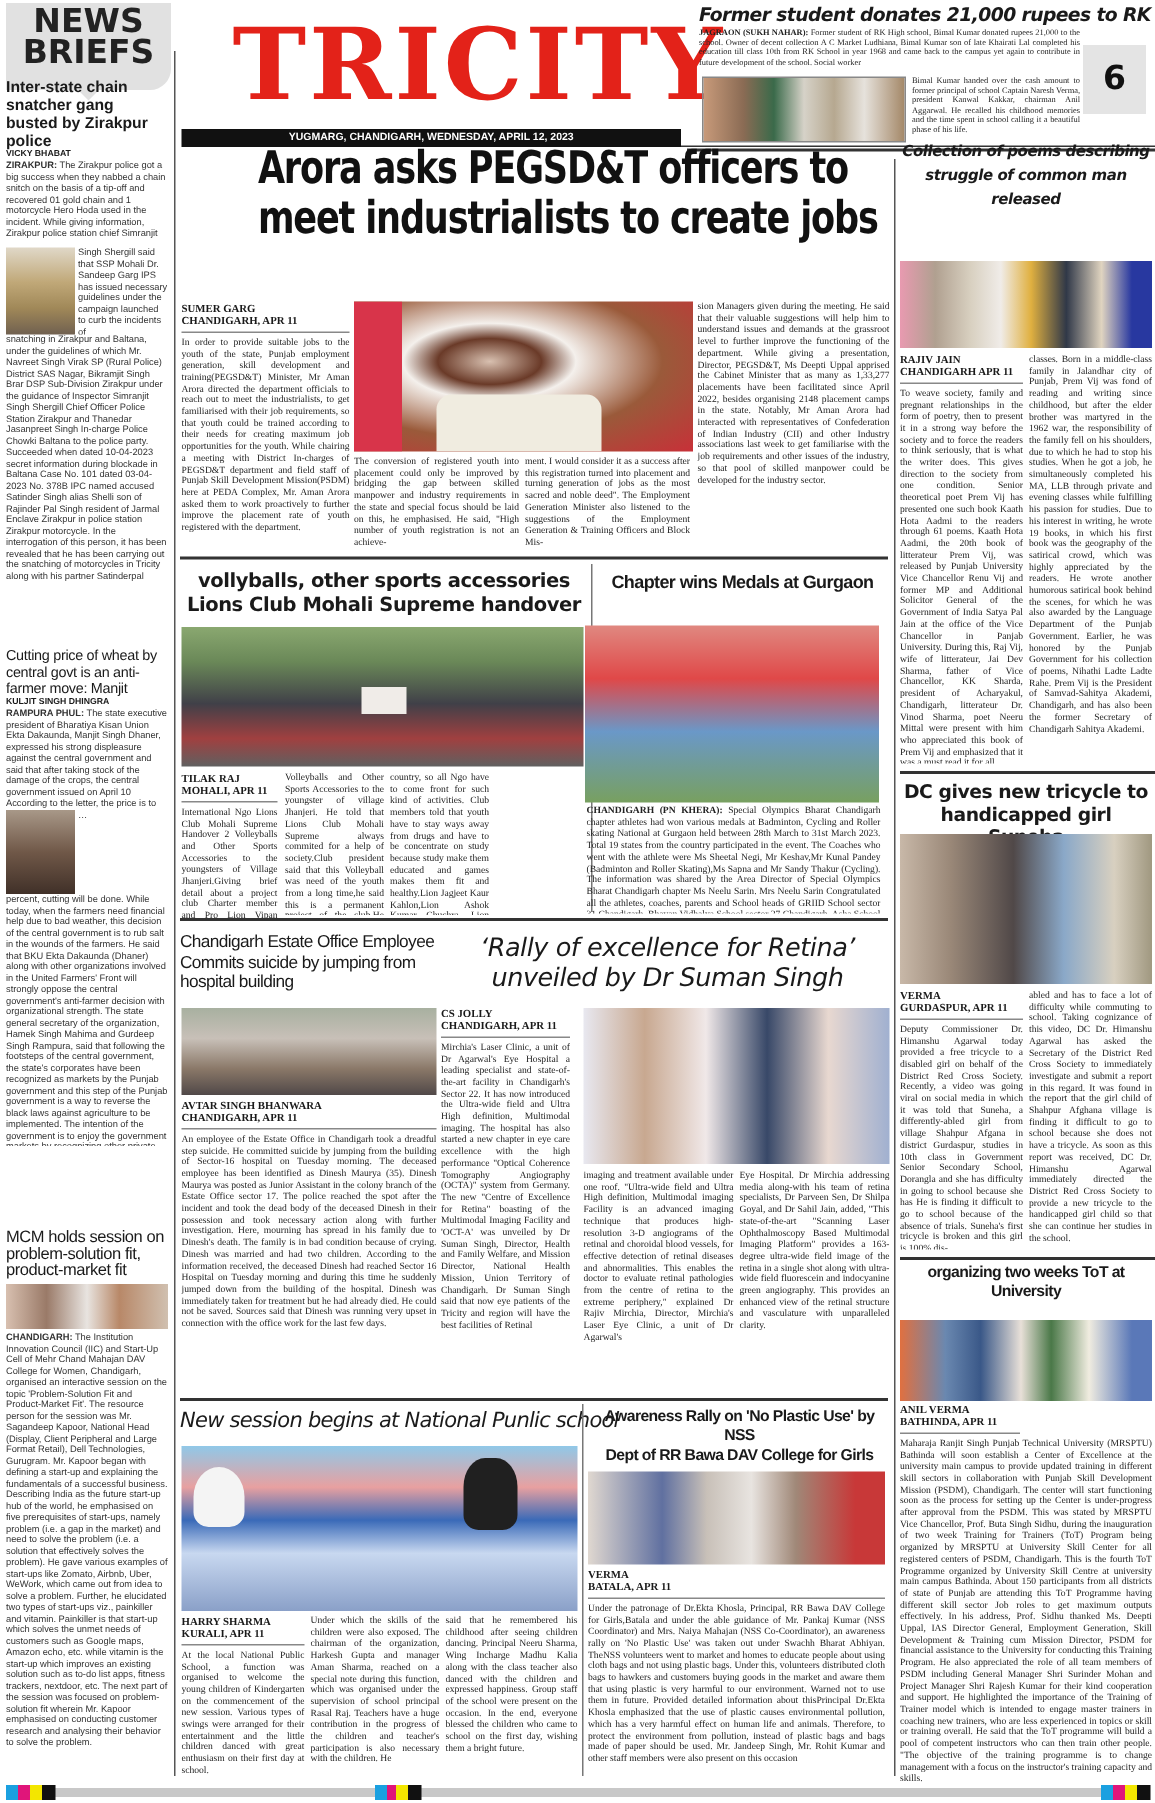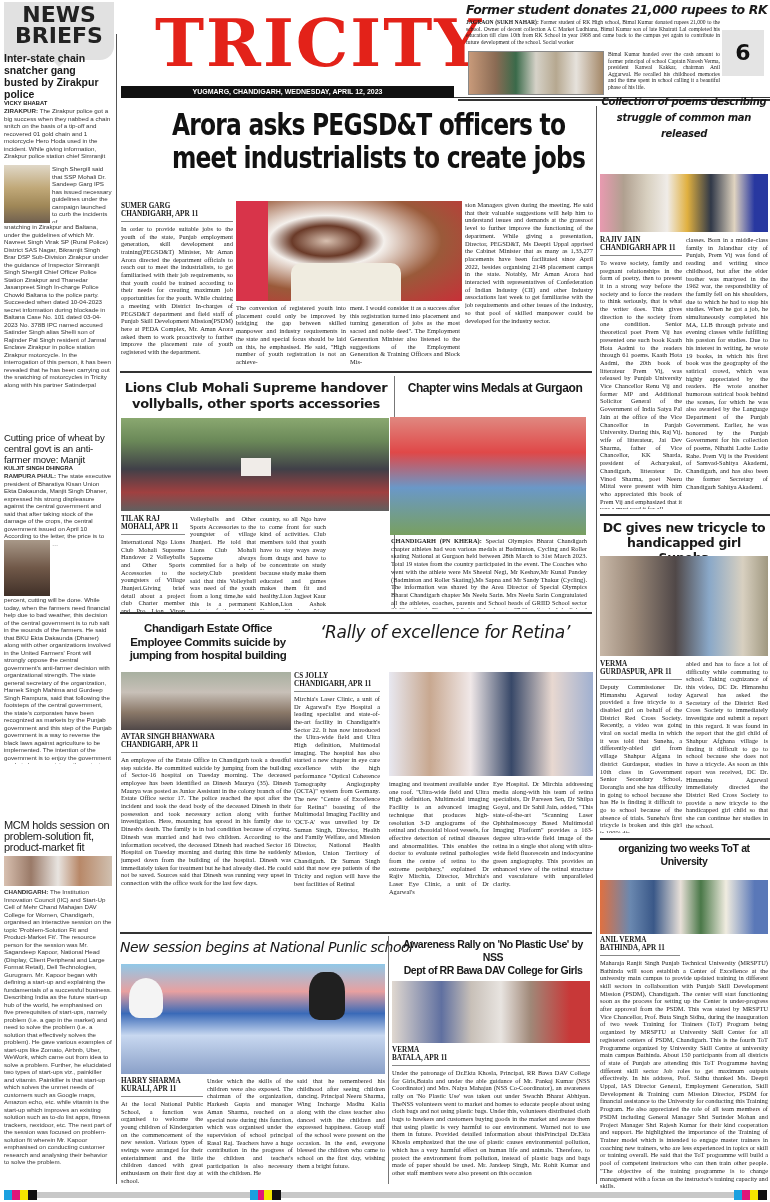--- a/index.html
+++ b/index.html
@@ -78,21 +78,21 @@
 
 <div class="abs" style="left:4px;top:820px;width:108px">
   <div class="sans" style="font-size:11px;line-height:11px;font-weight:normal;letter-spacing:-0.3px">MCM holds session on problem-solution fit, product-market fit</div>
   <div class="photo" style="position:relative;margin-top:3px;width:108px;height:30px;background:linear-gradient(90deg,#d8c0b0 0%,#9a7a68 25%,#e8e4e0 50%,#b88868 70%,#d0c0b0 100%)"></div>
   <div class="sans-body" style="height:310px;margin-top:2px">
     <b>CHANDIGARH:</b>
     <span>The Institution Innovation Council (IIC) and Start-Up Cell of Mehr Chand Mahajan DAV College for Women, Chandigarh, organised an interactive session on the topic 'Problem-Solution Fit and Product-Market Fit'. The resource person for the session was Mr. Sagandeep Kapoor, National Head (Display, Client Peripheral and Large Format Retail), Dell Technologies, Gurugram. Mr. Kapoor began with defining a start-up and explaining the fundamentals of a successful business. Describing India as the future start-up hub of the world, he emphasised on five prerequisites of start-ups, namely problem (i.e. a gap in the market) and need to solve the problem (i.e. a solution that effectively solves the problem). He gave various examples of start-ups like Zomato, Airbnb, Uber, WeWork, which came out from idea to solve a problem. Further, he elucidated two types of start-ups viz., painkiller and vitamin. Painkiller is that start-up which solves the unmet needs of customers such as Google maps, Amazon echo, etc. while vitamin is the start-up which improves an existing solution such as to-do list apps, fitness trackers, nextdoor, etc. The next part of the session was focused on problem-solution fit wherein Mr. Kapoor emphasised on conducting customer research and analysing their behavior to solve the problem.</span>
   </div>
 </div>
 
-<div class="abs" style="left:120px;top:108px;width:472px;text-align:right">
+<div class="abs" style="left:120px;top:96px;width:472px;text-align:right">
   <div class="hl-black" style="font-size:30px;line-height:33px;transform:scaleX(0.78);transform-origin:center;white-space:nowrap">Arora asks PEGSD&amp;T officers to</div>
   <div class="hl-black" style="font-size:30px;line-height:33px;transform:scaleX(0.78);transform-origin:center;white-space:nowrap">meet industrialists to create jobs</div>
 </div>
 <div class="abs" style="left:121px;top:202px;width:112px">
   <div class="byline">
       <div>SUMER GARG</div>
       <div>CHANDIGARH, APR 11</div>
     </div>
   <div class="body-text" style="height:140px">In order to provide suitable jobs to the youth of the state, Punjab employment generation, skill development and training(PEGSD&amp;T) Minister, Mr Aman Arora directed the department officials to reach out to meet the industrialists, to get familiarised with their job requirements, so that youth could be trained according to their needs for creating maximum job opportunities for the youth. While chairing a meeting with District In-charges of PEGSD&amp;T department and field staff of Punjab Skill Development Mission(PSDM) here at PEDA Complex, Mr. Aman Arora asked them to work proactively to further improve the placement rate of youth registered with the department.</div>
 </div>
@@ -112,22 +112,22 @@
   <div class="byline">
       <div>RAJIV JAIN</div>
       <div>CHANDIGARH APR 11</div>
     </div>
   <div class="body-text" style="height:250px">To weave society, family and pregnant relationships in the form of poetry, then to present it in a strong way before the society and to force the readers to think seriously, that is what the writer does. This gives direction to the society from one condition. Senior theoretical poet Prem Vij has presented one such book Kaath Hota Aadmi to the readers through 61 poems. Kaath Hota Aadmi, the 20th book of litterateur Prem Vij, was released by Punjab University Vice Chancellor Renu Vij and former MP and Additional Solicitor General of the Government of India Satya Pal Jain at the office of the Vice Chancellor in Panjab University. During this, Raj Vij, wife of litterateur, Jai Dev Sharma, father of Vice Chancellor, KK Sharda, president of Acharyakul, Chandigarh, litterateur Dr. Vinod Sharma, poet Neeru Mittal were present with him who appreciated this book of Prem Vij and emphasized that it was a must read it for all</div>
 </div>
 <div class="body-text abs" style="left:686px;top:236px;width:82px;height:272px">classes. Born in a middle-class family in Jalandhar city of Punjab, Prem Vij was fond of reading and writing since childhood, but after the elder brother was martyred in the 1962 war, the responsibility of the family fell on his shoulders, due to which he had to stop his studies. When he got a job, he simultaneously completed his MA, LLB through private and evening classes while fulfilling his passion for studies. Due to his interest in writing, he wrote 19 books, in which his first book was the geography of the satirical crowd, which was highly appreciated by the readers. He wrote another humorous satirical book behind the scenes, for which he was also awarded by the Language Department of the Punjab Government. Earlier, he was honored by the Punjab Government for his collection of poems, Nihathi Ladte Ladte Rahe. Prem Vij is the President of Samvad-Sahitya Akademi, Chandigarh, and has also been the former Secretary of Chandigarh Sahitya Akademi.</div>
 <div class="rule" style="left:600px;top:514px;width:170px;height:2px"></div>
 
 <div class="abs hl-sans" style="left:120px;top:380px;width:272px;text-align:center;font-size:13px;line-height:15.5px;letter-spacing:-0.3px">
+  <div>vollyballs, other sports accessories</div>
   <div>Lions Club Mohali Supreme handover</div>
-  <div>vollyballs, other sports accessories</div>
 </div>
 <div class="photo" style="left:121px;top:418px;width:268px;height:93px;background:linear-gradient(180deg,#8aa870 0%,#6a8858 25%,#404048 55%,#a04040 80%,#606060 100%)">
   <div style="position:absolute;left:120px;top:40px;width:30px;height:18px;background:#f0ece8"></div>
 </div>
 <div class="abs" style="left:121px;top:515px;width:64px">
   <div class="byline">
       <div>TILAK RAJ</div>
       <div>MOHALI, APR 11</div>
     </div>
   <div class="body-text" style="height:75px">International Ngo Lions Club Mohali Supreme Handover 2 Volleyballs and Other Sports Accessories to the youngsters of Village Jhanjeri.Giving brief detail about a project club Charter member and Pro Lion Vipan Kumar Told that under a leadership of club charter president Mjf Lion Tilak Raj we handover two</div>
@@ -151,32 +151,33 @@
 <div class="abs" style="left:600px;top:660px;width:82px">
   <div class="byline">
       <div>VERMA</div>
       <div>GURDASPUR, APR 11</div>
     </div>
   <div class="body-text" style="height:150px">Deputy Commissioner Dr. Himanshu Agarwal today provided a free tricycle to a disabled girl on behalf of the District Red Cross Society. Recently, a video was going viral on social media in which it was told that Suneha, a differently-abled girl from village Shahpur Afgana in district Gurdaspur, studies in 10th class in Government Senior Secondary School, Dorangla and she has difficulty in going to school because she has He is finding it difficult to go to school because of the absence of trials. Suneha's first tricycle is broken and this girl is 100% dis-</div>
 </div>
 <div class="body-text abs" style="left:686px;top:660px;width:82px;height:175px">abled and has to face a lot of difficulty while commuting to school. Taking cognizance of this video, DC Dr. Himanshu Agarwal has asked the Secretary of the District Red Cross Society to immediately investigate and submit a report in this regard. It was found in the report that the girl child of Shahpur Afghana village is finding it difficult to go to school because she does not have a tricycle. As soon as this report was received, DC Dr. Himanshu Agarwal immediately directed the District Red Cross Society to provide a new tricycle to the handicapped girl child so that she can continue her studies in the school.</div>
 <div class="rule" style="left:600px;top:838px;width:170px;height:2px"></div>
 
-<div class="abs hl-cond sans" style="left:120px;top:622px;width:176px;text-align:center;font-size:11.5px;line-height:13.5px;font-weight:bold;letter-spacing:-0.4px">Chandigarh Estate Office Employee Commits suicide by jumping from hospital building</div>
+<div class="abs hl-cond sans" style="left:120px;top:622px;width:176px;font-size:11.5px;line-height:13.5px;font-weight:normal;letter-spacing:-0.4px">Chandigarh Estate Office Employee Commits suicide by jumping from hospital building</div>
 <div class="photo" style="left:121px;top:672px;width:170px;height:58px;background:linear-gradient(180deg,#a8b0a0 0%,#c8c0b8 35%,#8a7868 70%,#504848 100%)"></div>
 <div class="abs" style="left:121px;top:733px;width:170px">
   <div class="byline">
       <div>AVTAR SINGH BHANWARA</div>
       <div>CHANDIGARH, APR 11</div>
     </div>
   <div class="body-text" style="height:170px">An employee of the Estate Office in Chandigarh took a dreadful step suicide. He committed suicide by jumping from the building of Sector-16 hospital on Tuesday morning. The deceased employee has been identified as Dinesh Maurya (35). Dinesh Maurya was posted as Junior Assistant in the colony branch of the Estate Office sector 17. The police reached the spot after the incident and took the dead body of the deceased Dinesh in their possession and took necessary action along with further investigation. Here, mourning has spread in his family due to Dinesh's death. The family is in bad condition because of crying. Dinesh was married and had two children. According to the information received, the deceased Dinesh had reached Sector 16 Hospital on Tuesday morning and during this time he suddenly jumped down from the building of the hospital. Dinesh was immediately taken for treatment but he had already died. He could not be saved. Sources said that Dinesh was running very upset in connection with the office work for the last few days.</div>
 </div>
 
 <div class="abs hl-italic" style="left:296px;top:622px;width:298px;text-align:center;font-size:17px;line-height:20px;font-weight:normal;letter-spacing:-0.3px">
   <div>‘Rally of excellence for Retina’</div>
+  <div>unveiled by Dr Suman Singh</div>
 </div>
 <div class="abs" style="left:294px;top:672px;width:86px">
   <div class="byline">
       <div>CS JOLLY</div>
       <div>CHANDIGARH, APR 11</div>
     </div>
   <div class="body-text" style="height:232px">Mirchia's Laser Clinic, a unit of Dr Agarwal's Eye Hospital a leading specialist and state-of-the-art facility in Chandigarh's Sector 22. It has now introduced the Ultra-wide field and Ultra High definition, Multimodal imaging. The hospital has also started a new chapter in eye care excellence with the high performance "Optical Coherence Tomography Angiography (OCTA)" system from Germany. The new "Centre of Excellence for Retina" boasting of the Multimodal Imaging Facility and 'OCT-A' was unveiled by Dr Suman Singh, Director, Health and Family Welfare, and Mission Director, National Health Mission, Union Territory of Chandigarh. Dr Suman Singh said that now eye patients of the Tricity and region will have the best facilities of Retinal</div>
 </div>
 <div class="photo" style="left:389px;top:672px;width:204px;height:104px;background:linear-gradient(90deg,#e8e8f0 0%,#c8a890 20%,#f0e8e8 40%,#384868 60%,#e8d8d0 80%,#a0b0d0 100%)"></div>
 <div class="body-text abs" style="left:389px;top:780px;width:100px;height:128px">imaging and treatment available under one roof. "Ultra-wide field and Ultra High definition, Multimodal imaging Facility is an advanced imaging technique that produces high-resolution 3-D angiograms of the retinal and choroidal blood vessels, for effective detection of retinal diseases and abnormalities. This enables the doctor to evaluate retinal pathologies from the centre of retina to the extreme periphery," explained Dr Rajiv Mirchia, Director, Mirchia's Laser Eye Clinic, a unit of Dr Agarwal's</div>

